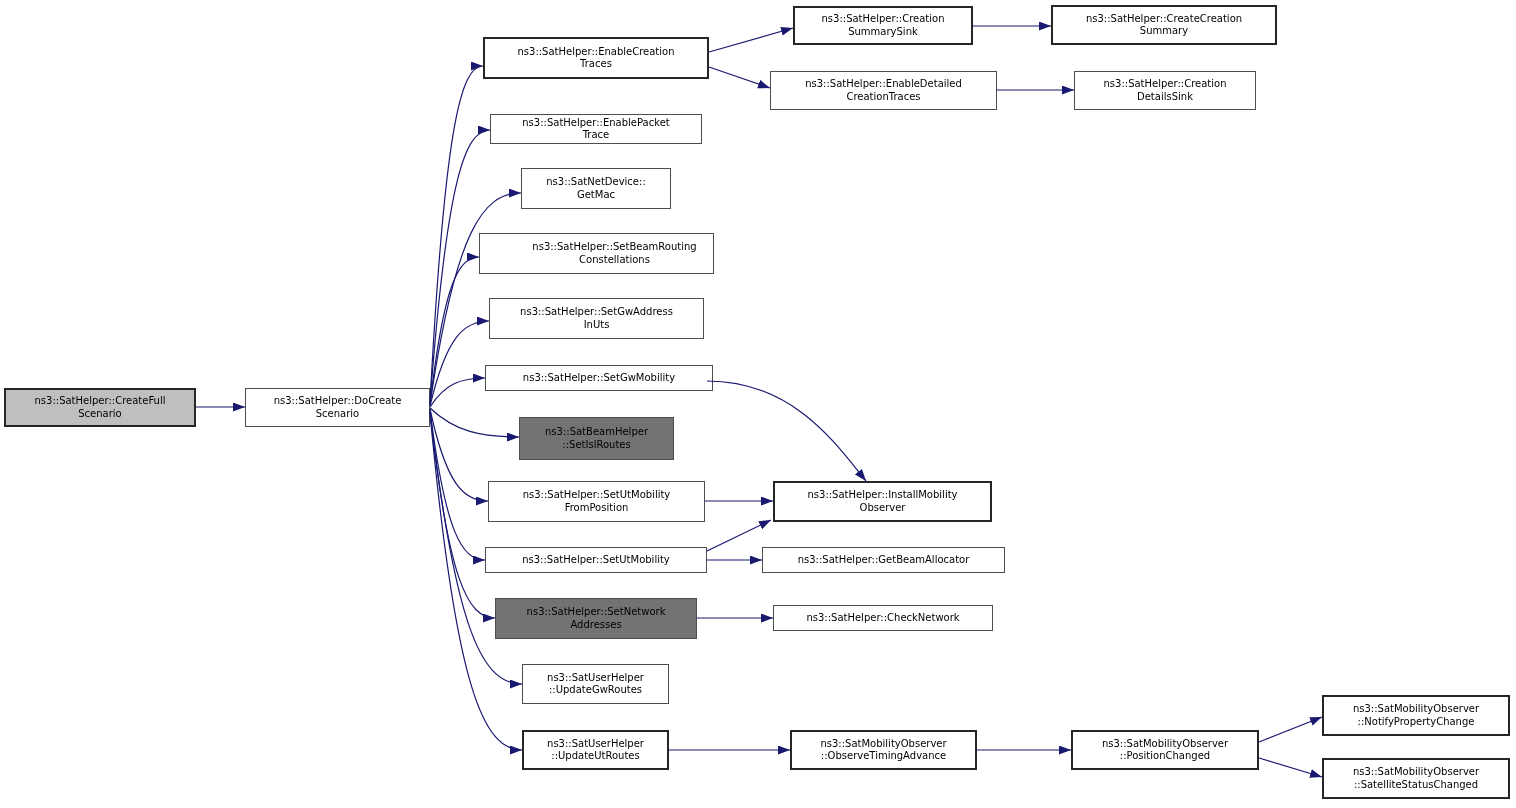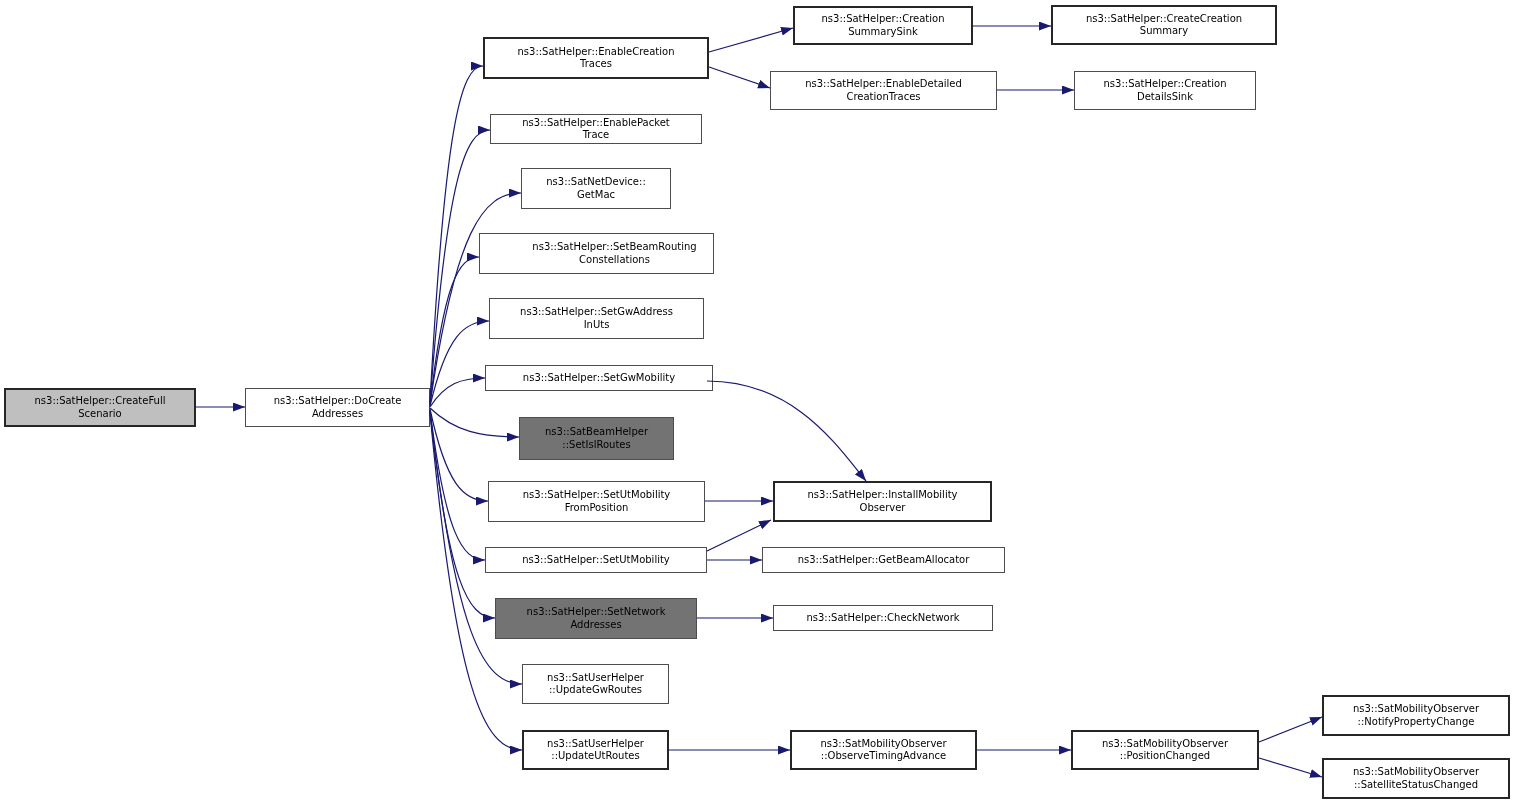--- a/index.html
+++ b/index.html
@@ -66,21 +66,21 @@
         <path d="M669,750 L790,750" fill="none" stroke="#191970" stroke-width="1.2" marker-end="url(#arrow)"></path>
         <path d="M977,750 L1071,750" fill="none" stroke="#191970" stroke-width="1.2" marker-end="url(#arrow)"></path>
         <path d="M1259,742 L1322,717" fill="none" stroke="#191970" stroke-width="1.2" marker-end="url(#arrow)"></path>
         <path d="M1259,758 L1322,777" fill="none" stroke="#191970" stroke-width="1.2" marker-end="url(#arrow)"></path>
       </g>
   </svg>
   <div id="node-group">
       <div class="node" style="left: 4px; top: 388px; width: 192px; height: 39px; border-width: 2px; border-color: rgb(38, 38, 38); background: rgb(191, 191, 191); color: rgb(0, 0, 0);"><span class="node-label">ns3::SatHelper::CreateFull
 Scenario</span></div>
       <div class="node" style="left: 245px; top: 388px; width: 185px; height: 39px; border-width: 1px; border-color: rgb(77, 77, 77); background: rgb(255, 255, 255); color: rgb(0, 0, 0);"><span class="node-label">ns3::SatHelper::DoCreate
-Addresses</span></div>
+Scenario</span></div>
       <div class="node" style="left: 483px; top: 37px; width: 226px; height: 42px; border-width: 2px; border-color: rgb(38, 38, 38); background: rgb(255, 255, 255); color: rgb(0, 0, 0);"><span class="node-label">ns3::SatHelper::EnableCreation
 Traces</span></div>
       <div class="node" style="left: 793px; top: 6px; width: 180px; height: 39px; border-width: 2px; border-color: rgb(38, 38, 38); background: rgb(255, 255, 255); color: rgb(0, 0, 0);"><span class="node-label">ns3::SatHelper::Creation
 SummarySink</span></div>
       <div class="node" style="left: 1051px; top: 5px; width: 226px; height: 40px; border-width: 2px; border-color: rgb(38, 38, 38); background: rgb(255, 255, 255); color: rgb(0, 0, 0);"><span class="node-label">ns3::SatHelper::CreateCreation
 Summary</span></div>
       <div class="node" style="left: 770px; top: 71px; width: 227px; height: 39px; border-width: 1px; border-color: rgb(77, 77, 77); background: rgb(255, 255, 255); color: rgb(0, 0, 0);"><span class="node-label">ns3::SatHelper::EnableDetailed
 CreationTraces</span></div>
       <div class="node" style="left: 1074px; top: 71px; width: 182px; height: 39px; border-width: 1px; border-color: rgb(77, 77, 77); background: rgb(255, 255, 255); color: rgb(0, 0, 0);"><span class="node-label">ns3::SatHelper::Creation
 DetailsSink</span></div>

